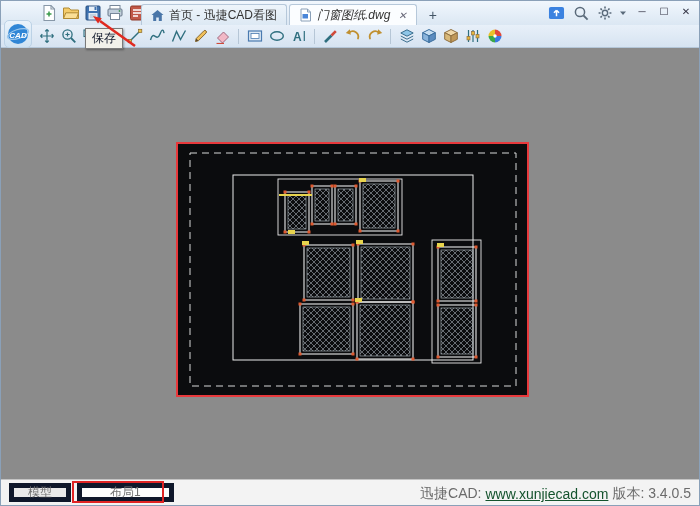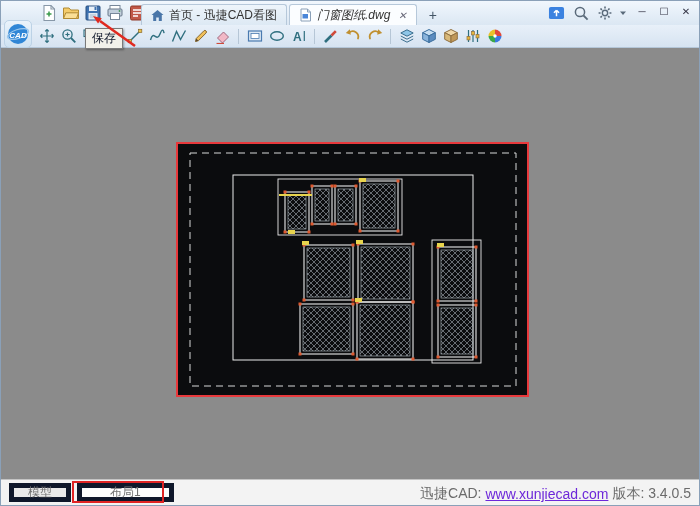--- a/index.html
+++ b/index.html
@@ -51,21 +51,21 @@
 
   
   .statusbar{ position:absolute; bottom:0; left:0; right:0; height:26px; background:#f3f3f3;
               border-top:1px solid #c4c4c4;}
   .stab{ position:absolute; top:3px; height:19px; display:flex; align-items:center;
          padding:0 14px; font-size:12px; color:#737373; border:5px solid #0f172a;}
   .stab.model{ left:8px; background:#e9e9e9;}
   .stab.layout{ left:76px; background:#fdfdfd; padding:0 28px;}
   .statusright{ position:absolute; right:8px; top:5px; display:flex; gap:4px;
                 font-size:14px; color:#6b6b6b; align-items:center;}
-  .statusright a{ color:#6d28d9; text-decoration:underline; cursor:pointer;}
+  .statusright a{ color:#14532d; text-decoration:underline; cursor:pointer;}
 </style>
 </head>
 <body>
 
 <div class="window">
 
   <div class="titlebar">
 
     <div class="logo">
       <svg width="24" height="24" viewBox="0 0 24 24">

